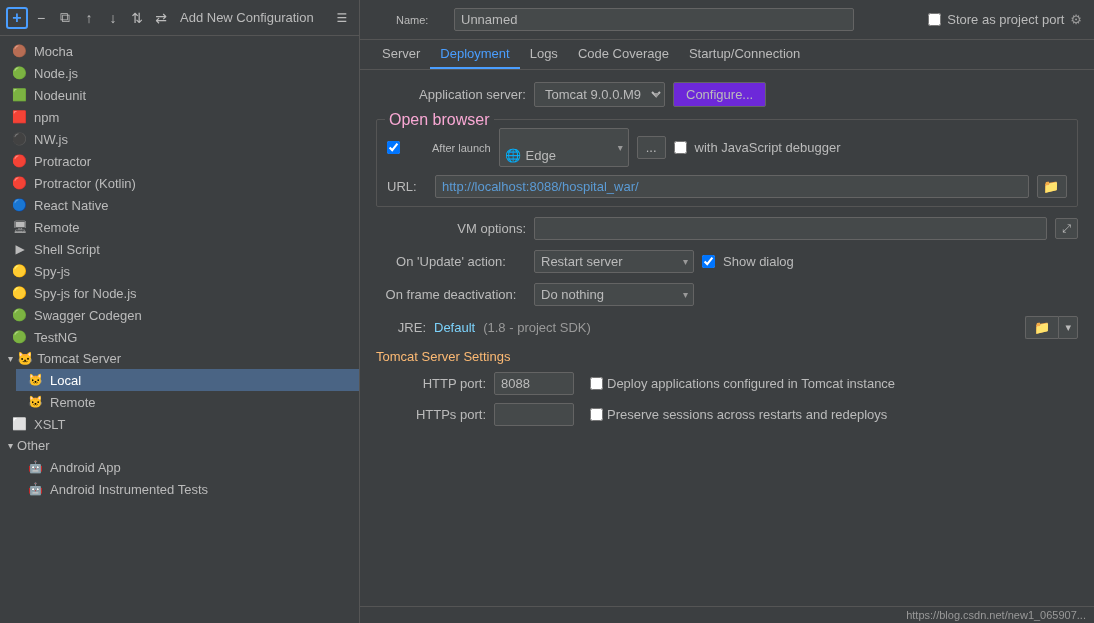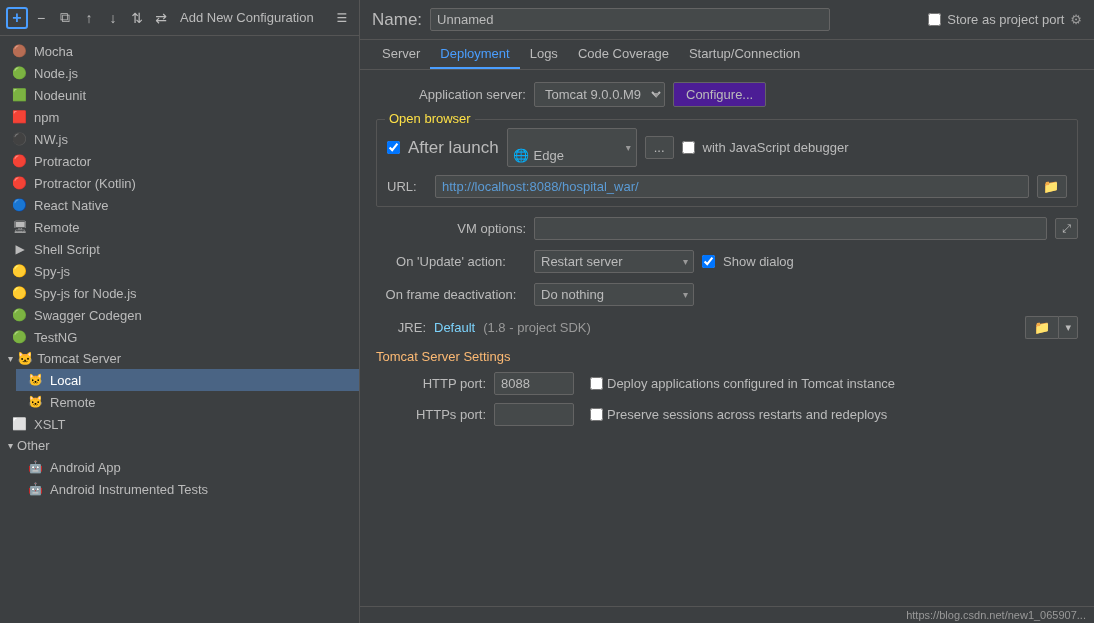--- a/index.html
+++ b/index.html
@@ -122,22 +122,23 @@
     }
     .name-row {
       display: flex;
       align-items: center;
       padding: 8px 12px;
       gap: 8px;
       border-bottom: 1px solid #555;
     }
     .name-label {
       color: #bbbbbb;
-      font-size: 17px;
+      font-size: 11px;
       min-width: 50px;
+      margin-left: 24px;
     }
     .name-input {
       flex: 1;
       max-width: 400px;
       background: #45494a;
       border: 1px solid #646464;
       color: #bbbbbb;
       padding: 3px 6px;
       font-size: 13px;
       border-radius: 2px;
@@ -182,43 +183,43 @@
       display: flex;
       align-items: center;
       gap: 8px;
       margin-bottom: 12px;
     }
     .app-server-select {
       flex: 1;
       max-width: 380px;
     }
     .configure-btn {
-      background: #4c1d95;
+      background: #6d28d9;
       border: 1px solid #646464;
       color: #bbbbbb;
       padding: 4px 12px;
       font-size: 13px;
       cursor: pointer;
       border-radius: 2px;
     }
     .open-browser-section {
       border: 1px solid #555;
       padding: 8px 10px;
       margin-bottom: 10px;
       border-radius: 2px;
       position: relative;
     }
     .open-browser-legend {
       position: absolute;
       top: -9px;
       left: 8px;
       background: #3c3f41;
       padding: 0 4px;
-      font-size: 13px;
-      color: #fde047;
+      font-size: 16px;
+      color: #f9a8d4;
     }
     .browser-row {
       display: flex;
       align-items: center;
       gap: 8px;
     }
     .edge-select {
       background: #45494a;
       border: 1px solid #646464;
       color: #bbbbbb;

